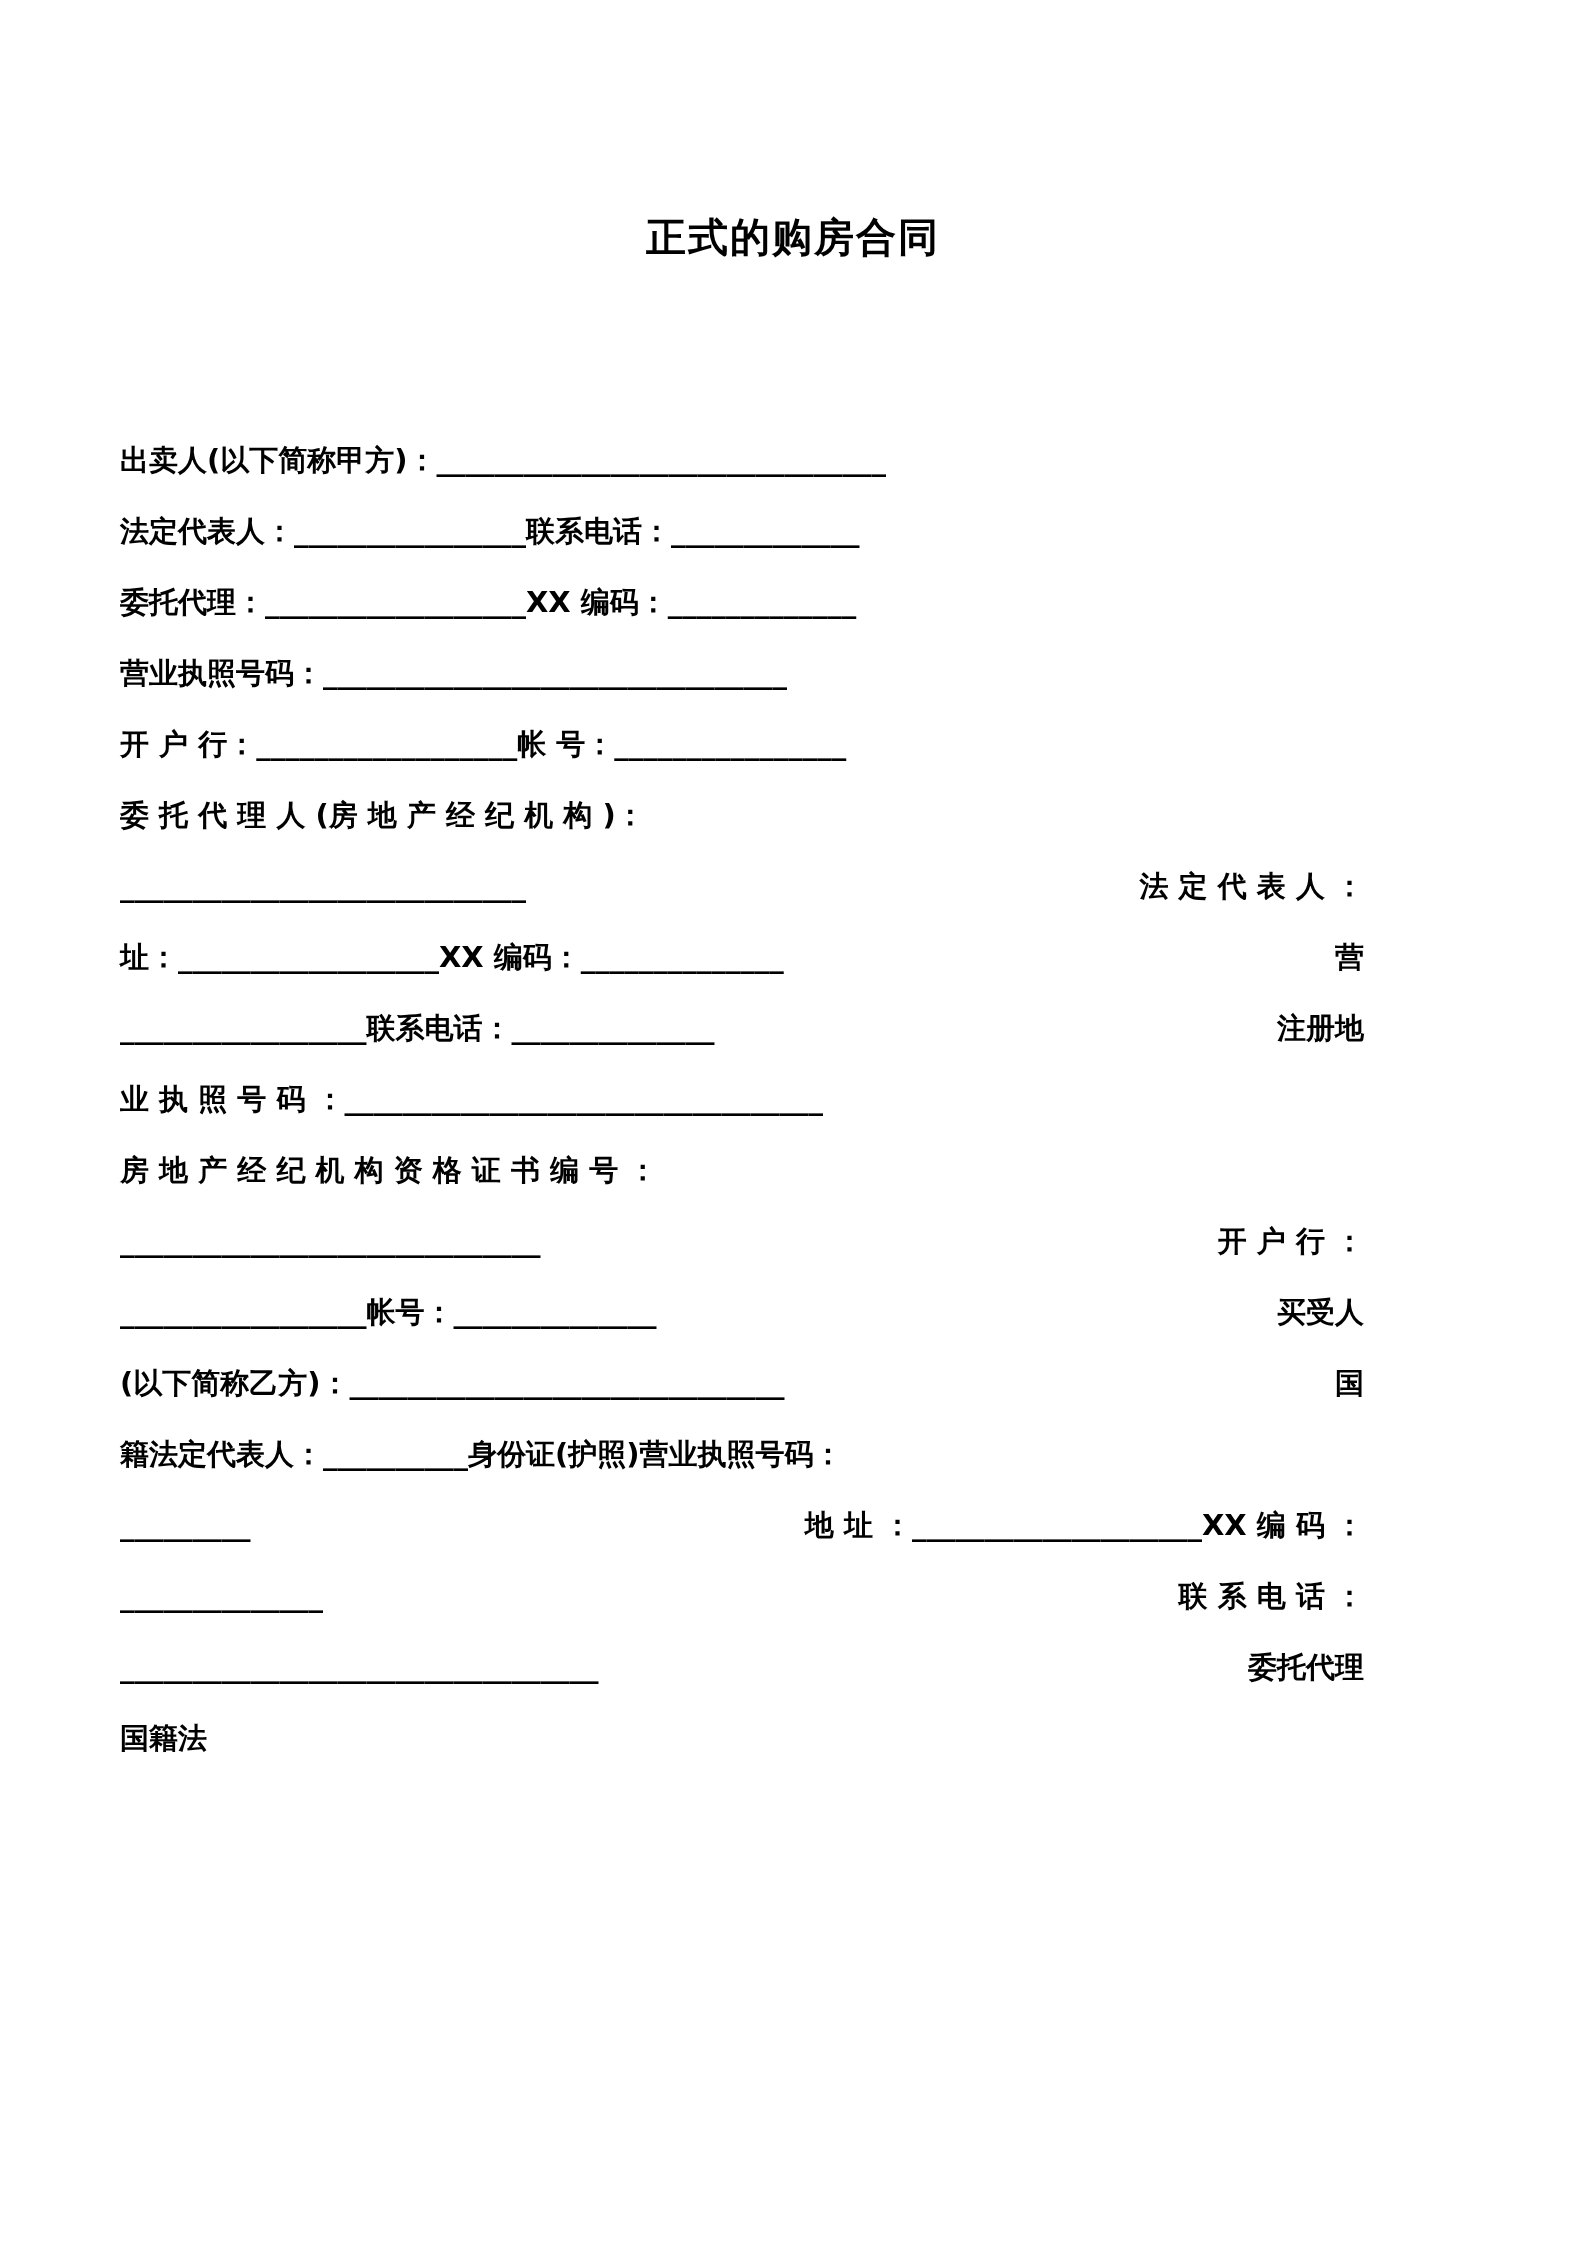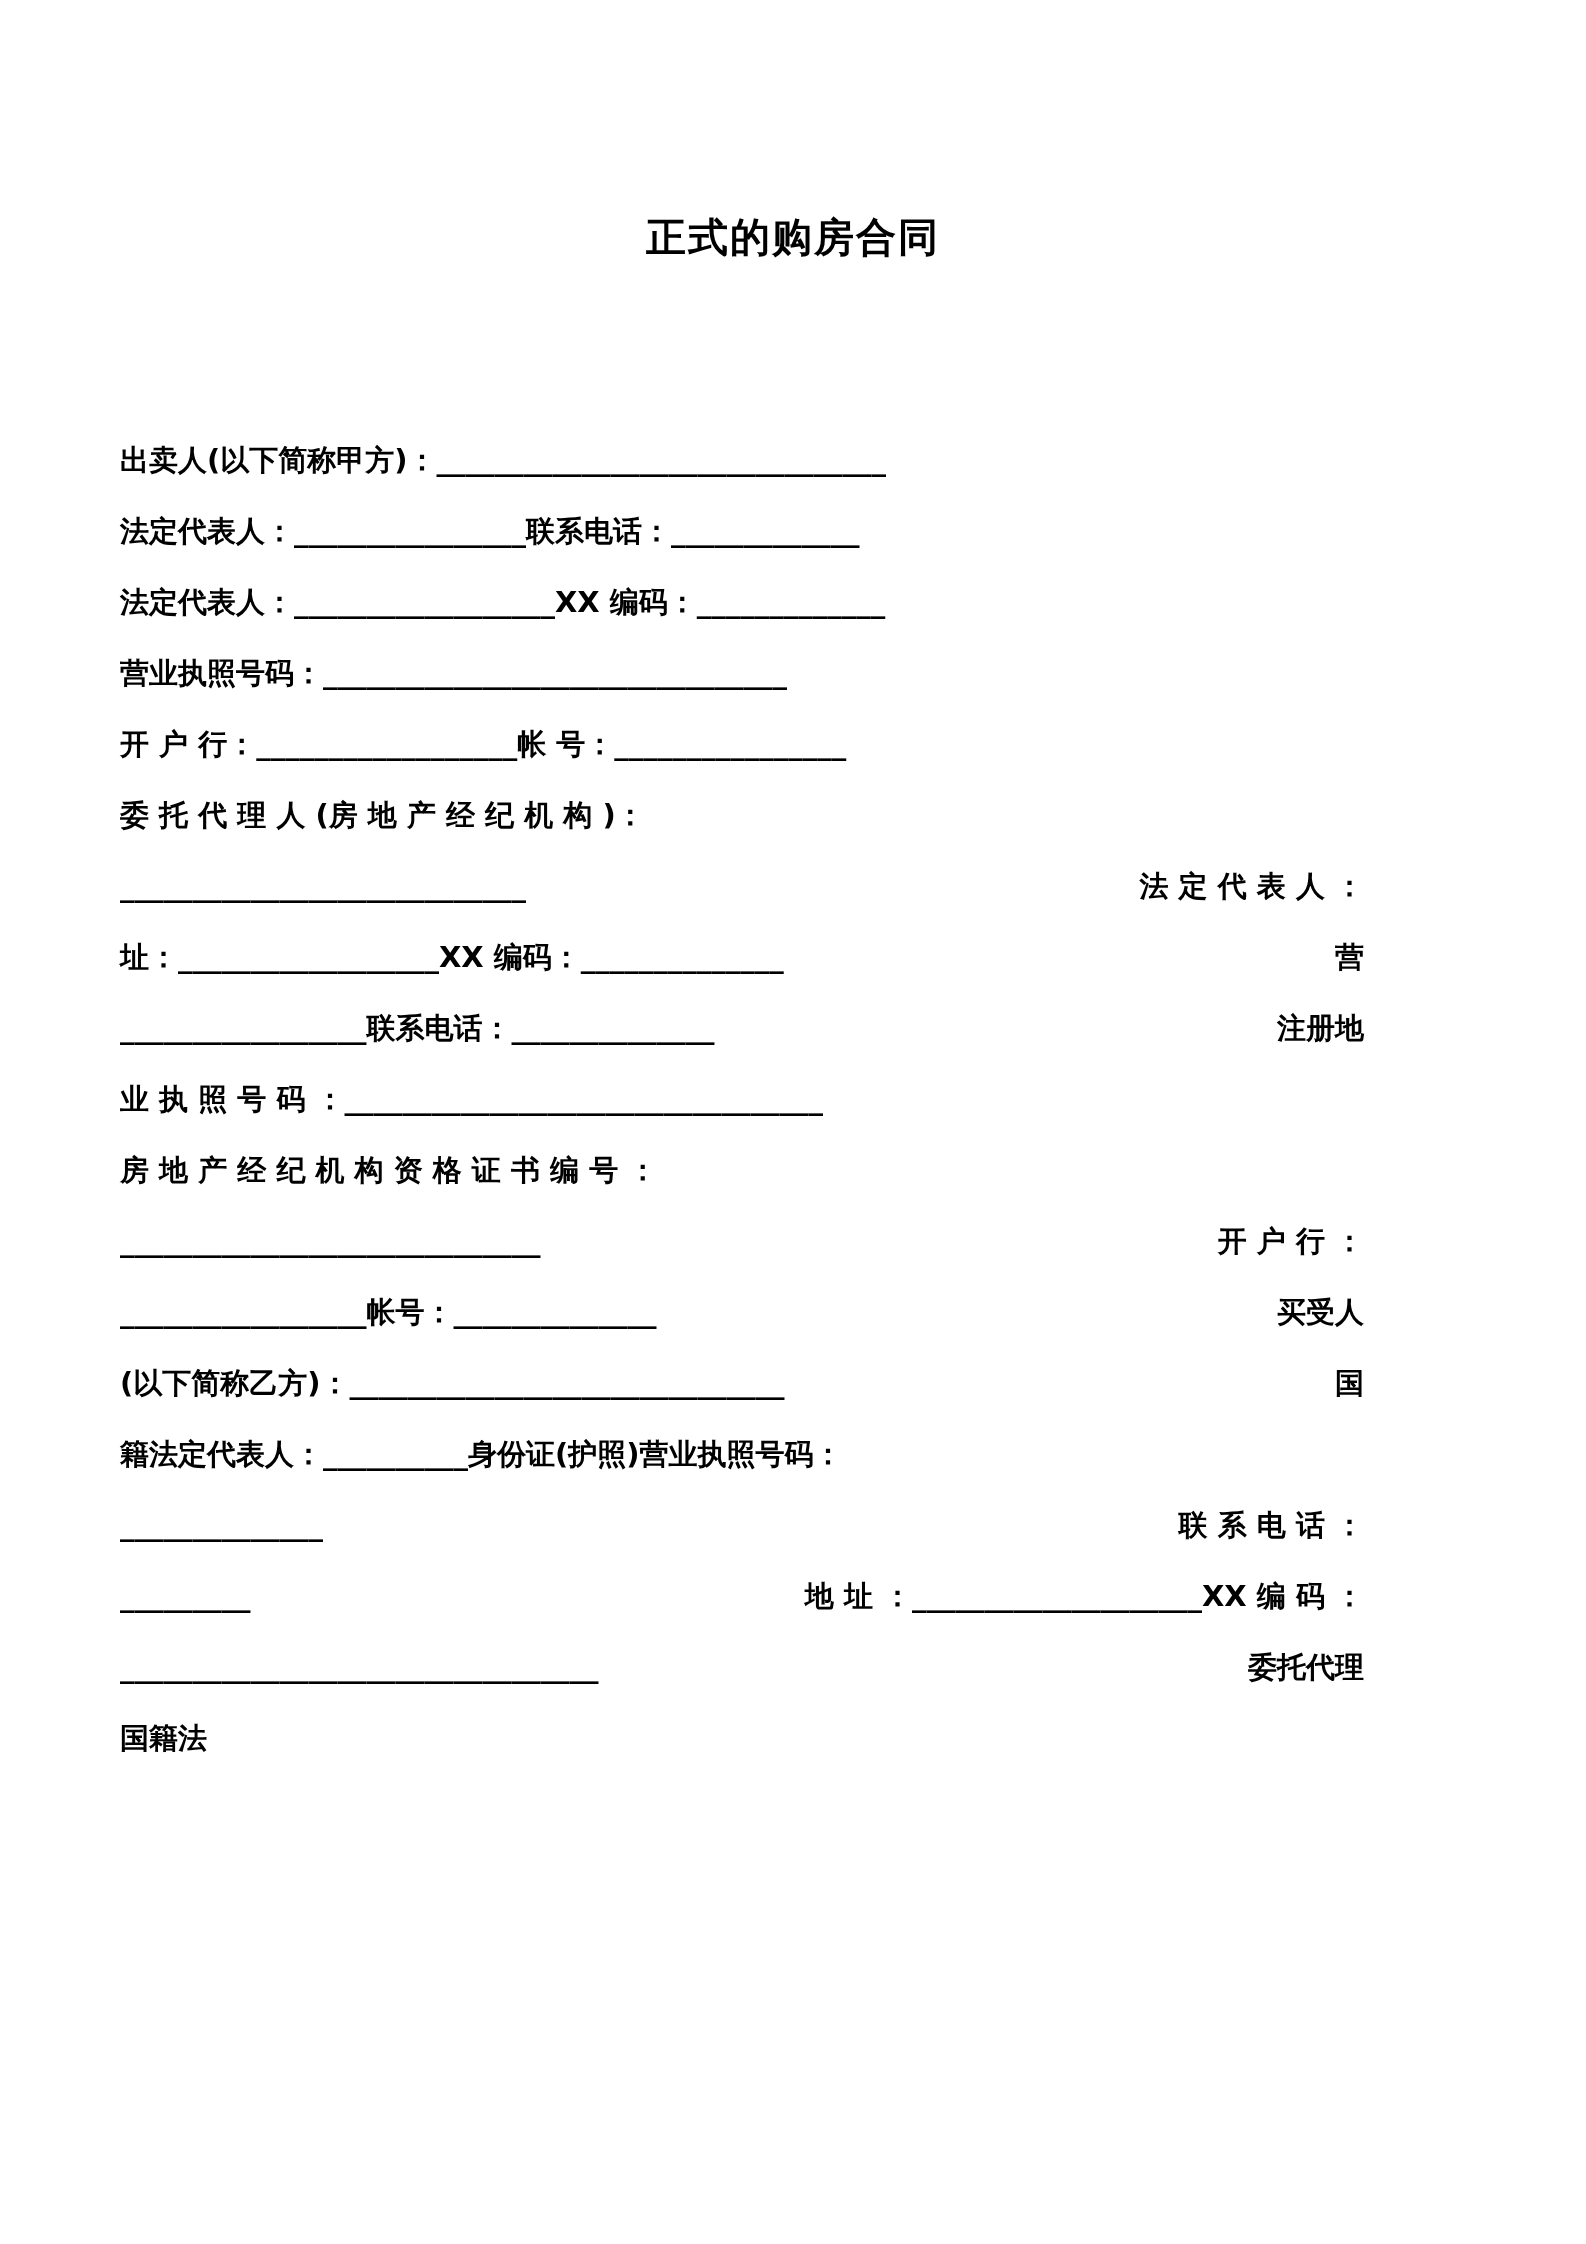--- a/index.html
+++ b/index.html
@@ -56,21 +56,21 @@
 <div class="page">
 
   <h1 class="doc-title">正式的购房合同</h1>
 
   <div class="body-block">
 
     <div class="line">出卖人(以下简称甲方)：_______________________________</div>
 
     <div class="line">法定代表人：________________联系电话：_____________</div>
 
-    <div class="line">法定代表人：__________________XX 编码：_____________</div>
+    <div class="line">委托代理：__________________XX 编码：_____________</div>
 
     <div class="line">营业执照号码：________________________________</div>
 
     <div class="line">开 户 行：__________________帐 号：________________</div>
 
     <div class="line">委 托 代 理 人 (房 地 产 经 纪 机 构 )：</div>
 
     <div class="line justify">
       <span>____________________________</span>
       <span>法 定 代 表 人 ：</span>
@@ -101,27 +101,27 @@
     </div>
 
     <div class="line justify">
       <span>(以下简称乙方)：______________________________</span>
       <span>国</span>
     </div>
 
     <div class="line">籍法定代表人：__________身份证(护照)营业执照号码：</div>
 
     <div class="line justify">
-      <span>______________</span>
-      <span>联 系 电 话 ：</span>
+      <span>_________</span>
+      <span>地 址 ：____________________XX 编 码 ：</span>
     </div>
 
     <div class="line justify">
-      <span>_________</span>
-      <span>地 址 ：____________________XX 编 码 ：</span>
+      <span>______________</span>
+      <span>联 系 电 话 ：</span>
     </div>
 
     <div class="line justify">
       <span>_________________________________</span>
       <span>委托代理</span>
     </div>
 
     <div class="line justify">
       <span>国籍法</span>
     </div>

